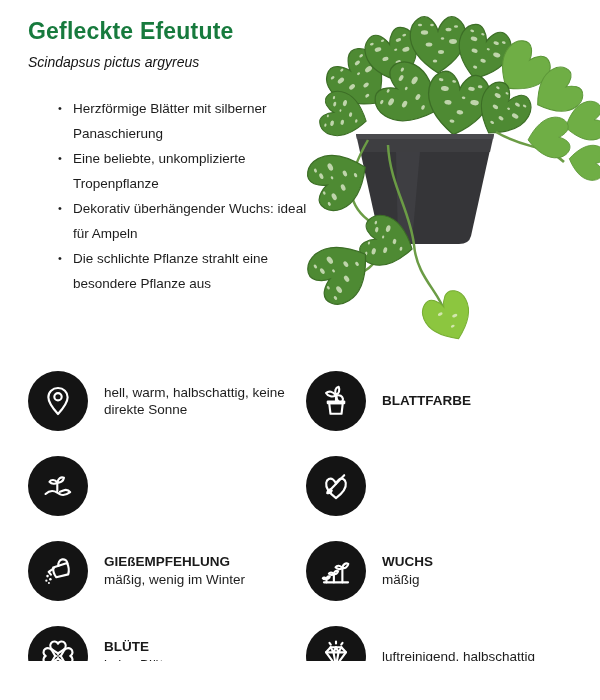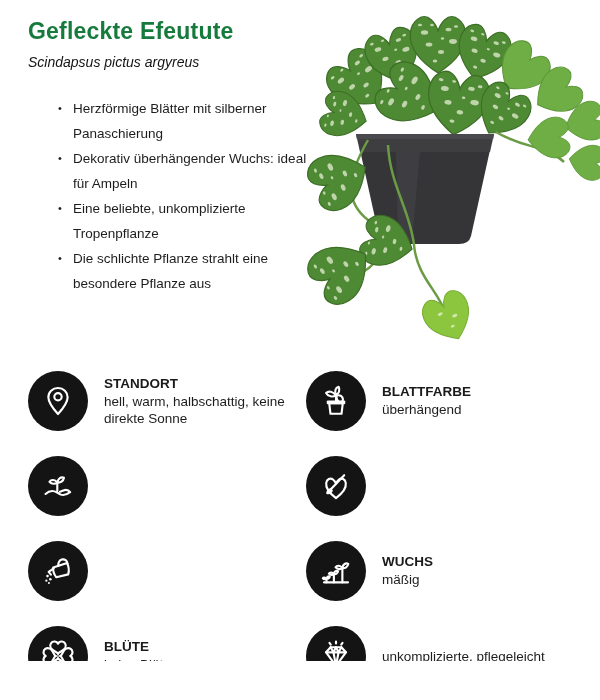--- a/index.html
+++ b/index.html
@@ -34,24 +34,24 @@
 <div class="page">
 
   <div class="hdr">
     <h1 class="title">Gefleckte Efeutute</h1>
     <p class="subtitle">Scindapsus pictus argyreus</p>
   </div>
 
   <ul class="bullets">
     <li>Herzförmige Blätter mit silberner
 Panaschierung</li>
+    <li>Eine beliebte, unkomplizierte
+Tropenpflanze</li>
     <li>Dekorativ überhängender Wuchs: ideal
 für Ampeln</li>
-    <li>Eine beliebte, unkomplizierte
-Tropenpflanze</li>
     <li>Die schlichte Pflanze strahlt eine
 besondere Pflanze aus</li>
   </ul>
 
   <div class="photo">
     <svg viewBox="0 0 302 330" width="302" height="330">
       <defs>
         <path id="lf" d="M0 20 C-11 13 -19 4 -18.5 -6 C-18 -15 -10 -20.5 -4.5 -15.5 C-2.5 -13.5 -0.8 -11 0 -8 C0.8 -11 2.5 -13.5 4.5 -15.5 C10 -20.5 18 -15 18.5 -6 C19 4 11 13 0 20 Z"></path>
         <g id="leafA">
           <use href="#lf" fill="#4e8a33" stroke="#3c6e26" stroke-width="0.8"></use>
@@ -116,40 +116,38 @@
   <div class="features">
 
     <div class="feature">
       <span class="icon-circle">
         <svg viewBox="0 0 24 24">
             <path d="M12 2.8 C8.1 2.8 5.2 5.7 5.2 9.3 C5.2 13.6 12 21.2 12 21.2 C12 21.2 18.8 13.6 18.8 9.3 C18.8 5.7 15.9 2.8 12 2.8 Z"></path>
             <circle cx="12" cy="9" r="2.6"></circle>
           </svg>
       </span>
       <span class="f-text">
-        <span class="f-label" style="display:block">STANDORT</span>
         <span class="f-desc" style="display:block">hell, warm, halbschattig, keine
 direkte Sonne</span>
       </span>
     </div>
 
     <div class="feature">
       <span class="icon-circle">
         <svg viewBox="0 0 24 24">
             <path d="M7.2 13.5 H16.8 L15.9 21 H8.1 Z"></path>
             <path d="M6.2 12.4 H17.8 V13.5 H6.2 Z"></path>
             <path d="M12 12.4 V7.6"></path>
             <path d="M11.8 8 C10 5.2 6.8 4.6 5 6.4 C6.4 9 9.8 9.4 11.8 8 Z"></path>
             <path d="M12 7.8 C10.8 5 11.6 2.6 13.9 2 C15 4.4 14 6.9 12 7.8 Z"></path>
             <path d="M12.3 8.2 C14.6 7.4 16.6 8.4 16.9 10.6 C16.9 12.4 15.6 13.3 14.4 12.8 C13.2 12.2 12.4 10.4 12.3 8.2 Z"></path>
           </svg>
       </span>
       <span class="f-text">
         <span class="f-label" style="display:block">BLATTFARBE</span>
-        <span class="f-desc" style="display:block">überhängend</span>
       </span>
     </div>
 
     <div class="feature">
       <span class="icon-circle">
         <svg viewBox="0 0 24 24">
             <path d="M3.2 17.6 C5.8 15.2 8.8 15.1 11.4 16.6 L13.6 17.9 C15.4 18.8 17.8 18.4 20.6 16.4 C19.4 14.8 17.6 14.4 15.8 15.1 L13.4 16"></path>
             <path d="M11.5 15.6 V9.2"></path>
             <path d="M11.5 9.5 C9.8 7.4 7.2 7.2 6 9 C7.6 10.8 10.2 10.8 11.5 9.5 Z"></path>
             <path d="M11.5 9.5 C12 6.6 14.2 5.2 16.2 6.2 C15.8 8.6 13.6 10 11.5 9.5 Z"></path>
@@ -173,20 +171,24 @@
             <path d="M8.6 9.6 L18.4 6.4 C19.6 8.8 20 11.6 19.2 14.4 L10.8 16.4 C9.2 14.4 8.4 11.9 8.6 9.6 Z"></path>
             <path d="M12.4 8.4 C11.8 6.2 13 4.2 15 3.8 C16.8 3.5 18.4 4.7 18.7 6.6"></path>
             <path d="M9 10.2 L5.4 12.6 L7 14.6"></path>
             <g fill="#ffffff" stroke="none">
               <circle cx="4.6" cy="15.6" r="0.9"></circle>
               <circle cx="6.6" cy="17.8" r="0.9"></circle>
               <circle cx="3.8" cy="18.8" r="0.8"></circle>
               <circle cx="5.6" cy="20.4" r="0.7"></circle>
             </g>
           </svg>
+      </span>
+      <span class="f-text">
+        <span class="f-label" style="display:block">GIEßEMPFEHLUNG</span>
+        <span class="f-desc" style="display:block">mäßig, wenig im Winter</span>
       </span>
     </div>
 
     <div class="feature">
       <span class="icon-circle">
         <svg viewBox="0 0 24 24">
             <path d="M3.5 20 H20.5"></path>
             <path d="M16.5 20 V9.4"></path>
             <path d="M16.5 9.8 C14.9 8 12.7 7.8 11.7 9.4 C13.1 11 15.5 11 16.5 9.8 Z"></path>
             <path d="M16.5 9.8 C16.9 7.2 18.9 6 20.7 7 C20.3 9.2 18.3 10.4 16.5 9.8 Z"></path>
@@ -233,18 +235,18 @@
 
     <div class="feature">
       <span class="icon-circle">
         <svg viewBox="0 0 24 24">
             <path d="M5 9.4 L8.2 5.8 H15.8 L19 9.4 L12 19 Z"></path>
             <path d="M5 9.4 H19 M8.2 5.8 L10.2 9.4 L12 19 M15.8 5.8 L13.8 9.4 L12 19 M12 5.8 L10.2 9.4 M12 5.8 L13.8 9.4"></path>
             <path d="M12 1.8 V3.2 M7.4 2.8 L8.3 4 M16.6 2.8 L15.7 4"></path>
           </svg>
       </span>
       <span class="f-text">
-        <span class="f-desc" style="display:block">unkomplizierte, pflegeleicht</span>
+        <span class="f-desc" style="display:block">luftreinigend, halbschattig</span>
       </span>
     </div>
 
   </div>
 </div>
 
 </body></html>

